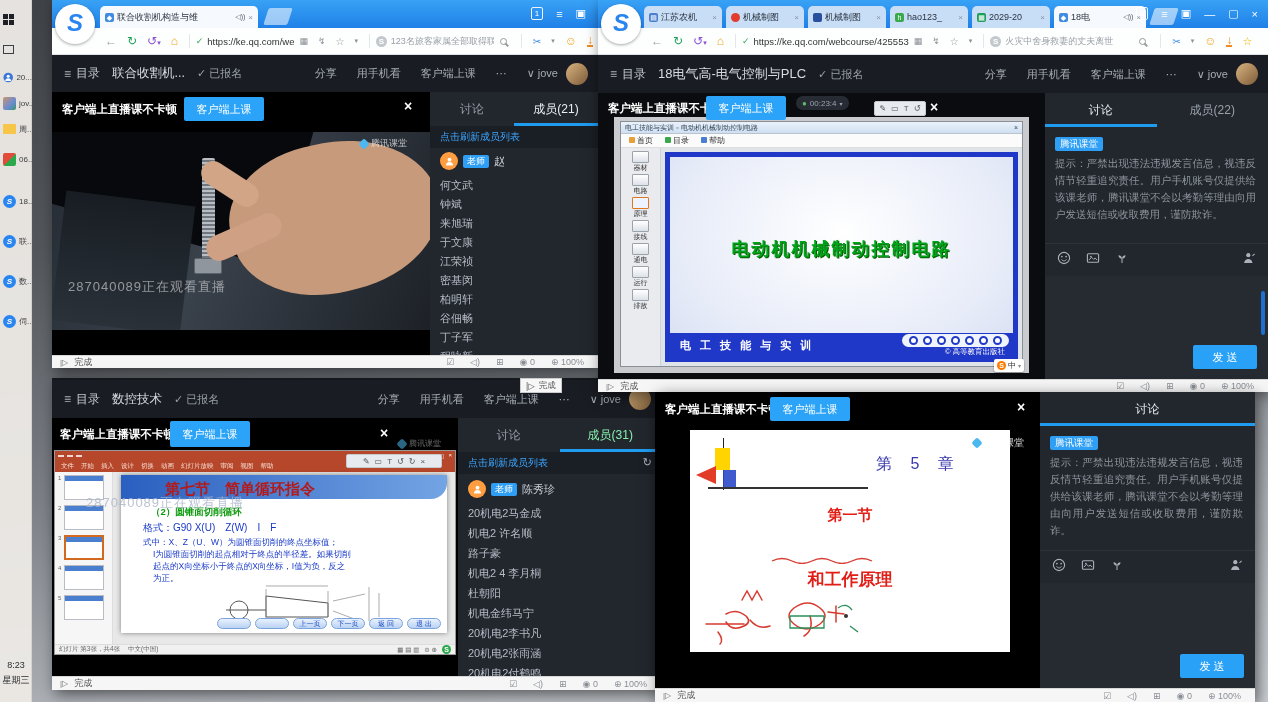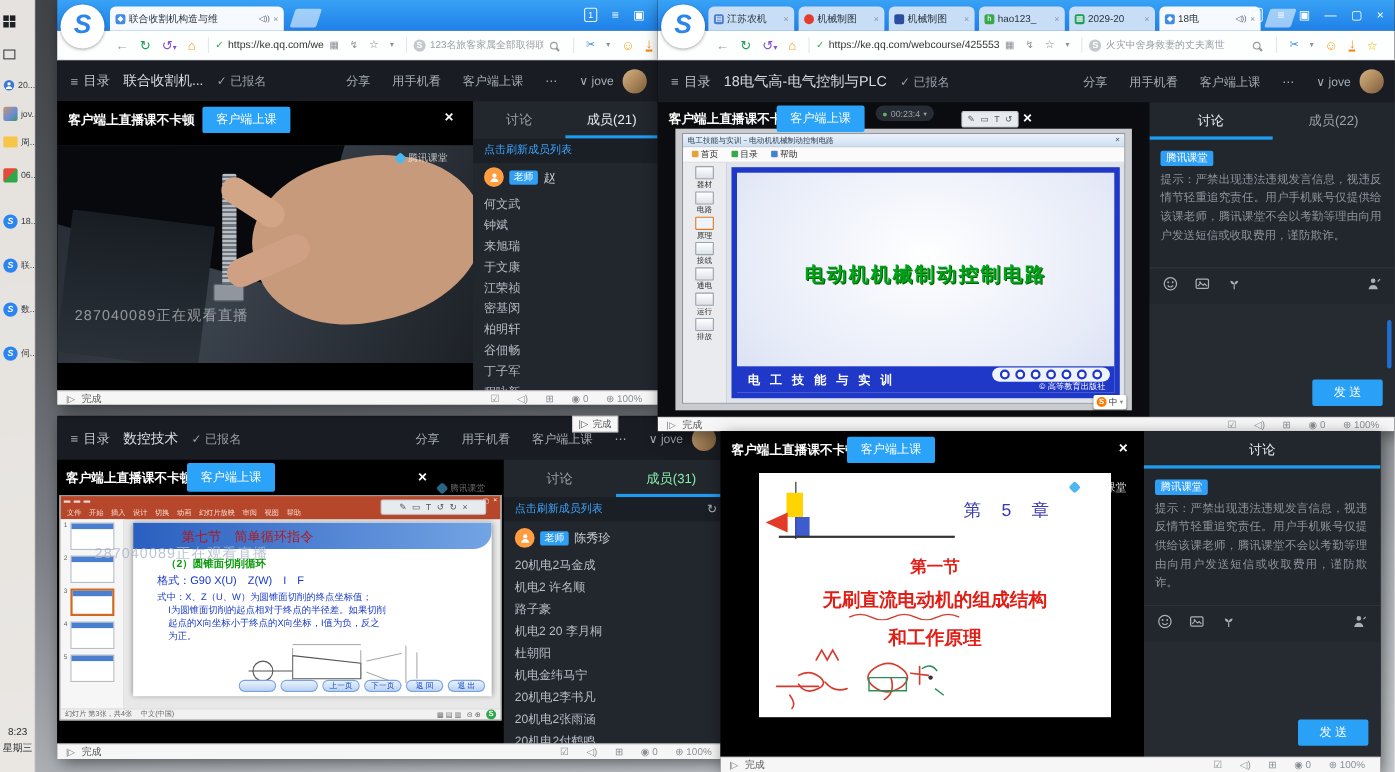--- a/index.html
+++ b/index.html
@@ -109,21 +109,21 @@
 .pptctl{margin-left:auto;color:#fff;font-size:6px;display:flex;gap:4px}
 .pptr{height:12px;background:#b7472a;display:flex;gap:7px;align-items:center;padding-left:6px;overflow:hidden}
 .pptr span{font-size:6.5px;color:#f5dcd4;white-space:nowrap}
 .thumbs{position:absolute;left:0;top:21px;width:58px;bottom:10px;background:#f6f6f6;border-right:1px solid #ddd;padding:3px 0 0 3px;overflow:hidden}
 .thumb{display:flex;gap:3px;margin-bottom:5px;font-size:6px;color:#666}
 .thbox{width:40px;height:25px;background:#fff;border:1px solid #b9bcc2;position:relative;flex:none}
 .thbox i{position:absolute;left:0;right:0;top:0;height:5px;background:#4a7fd0}
 .thbox.sel{border:2px solid #d2691e}
 .slide3{position:absolute;left:66px;top:24px;width:326px;height:158px;background:#fff;box-shadow:0 0 5px rgba(0,0,0,.45);overflow:hidden}
 .s3band{position:absolute;top:0;left:0;right:0;height:24px;background:linear-gradient(90deg,#2a5fc0,#73a4e4);border-radius:0 0 16px 0}
-.s3title{position:absolute;top:5px;left:44px;font-size:12px;font-weight:normal;color:#b31a1a;white-space:nowrap}
+.s3title{position:absolute;top:5px;left:44px;font-size:15px;font-weight:bold;color:#b31a1a;white-space:nowrap}
 .s3g{position:absolute;top:31px;left:30px;font-size:9.5px;font-weight:bold;color:#0b9a0b;white-space:nowrap}
 .s3f{position:absolute;top:46px;left:22px;font-size:10px;font-weight:normal;color:#1839c8;white-space:nowrap}
 .s3b{position:absolute;top:61px;left:22px;font-size:8.5px;color:#1839c8;line-height:12px;white-space:nowrap}
 .s3nav{position:absolute;bottom:4px;right:6px;display:flex;gap:4px}
 .s3nav span{width:34px;height:11px;background:linear-gradient(#eaf2ff,#b9d2f2);border:1px solid #7aa3dd;border-radius:6px;font-size:7px;color:#1746c0;text-align:center;line-height:10px}
 .ppts{position:absolute;left:0;right:0;bottom:0;height:10px;background:#f1f1f1;border-top:1px solid #ddd;font-size:6.5px;color:#666;display:flex;align-items:center;gap:8px;padding:0 4px}
 .penbar{position:absolute;background:#e7eaee;border:1px solid #c6cacf;border-radius:2px;display:flex;gap:5px;align-items:center;justify-content:center;font-size:8px;color:#555;z-index:8}
 .chip{position:absolute;background:rgba(42,47,54,.92);border-radius:7px;display:flex;align-items:center;gap:3px;padding:0 6px;height:14px;font-size:8px;color:#9aa4af}
 .fstat{position:absolute;background:#f7f7f7;border:1px solid #ccc;font-size:8.5px;color:#555;display:flex;align-items:center;gap:4px;padding:0 5px;z-index:9}
 
@@ -403,21 +403,21 @@
               <circle cx="12" cy="8" r="4.2" fill="#fff"></circle>
               <path d="M4 20.5c.6-5 3.8-7.5 8-7.5s7.4 2.5 8 7.5z" fill="#fff"></path>
             </svg>
           </span>
         <span class="tbadge">老师</span>
         <span class="tname">陈秀珍</span>
       </div>
       <div class="mrow" style="top:88px">20机电2马金成</div>
       <div class="mrow" style="top:108px">机电2 许名顺</div>
       <div class="mrow" style="top:128px">路子豪</div>
-      <div class="mrow" style="top:148px">机电2 20 李月桐</div>
+      <div class="mrow" style="top:148px">机电2 4 李月桐</div>
       <div class="mrow" style="top:168px">杜朝阳</div>
       <div class="mrow" style="top:188px">机电金纬马宁</div>
       <div class="mrow" style="top:208px">20机电2李书凡</div>
       <div class="mrow" style="top:228px">20机电2张雨涵</div>
       <div class="mrow" style="top:248px">20机电2付鹤鸣</div>
 
     </div>
     <div class="statusb" style="left:0;top:298px;width:609px;height:14px">
       <span class="strun">|▷</span>
       <span class="stdone">完成</span>
@@ -650,21 +650,20 @@
     <div class="vid" style="left:0;top:0;width:385px;height:296px">
 
       <div class="slide4" style="left:35px;top:38px;width:320px;height:222px">
         <div class="abs" style="left:33px;top:8px;width:1px;height:52px;background:#222"></div>
         <div class="abs" style="left:25px;top:18px;width:15px;height:22px;background:#ffd400"></div>
         <div class="abs" style="left:33px;top:40px;width:13px;height:18px;background:#2b49c8;opacity:.9"></div>
         <div class="abs" style="left:6px;top:36px;width:0;height:0;border-top:9px solid transparent;border-bottom:9px solid transparent;border-right:20px solid #e23b28"></div>
         <div class="abs" style="left:18px;top:57px;width:160px;height:1.5px;background:#333"></div>
         <div class="s4chap" style="left:186px;top:24px">第 5 章</div>
         <div class="s4sec" style="top:76px">第一节</div>
-        <div class="s4l" style="top:104px">无刷直流电动机的组成结构</div>
         <div class="s4l" style="top:138px">和工作原理</div>
         <svg class="abs" style="left:80px;top:126px" width="120" height="8" viewBox="0 0 120 8">
           <path d="M2 5 q10 -5 20 0 t20 0 t20 0 t20 0 t20 0" stroke="#d63b2f" fill="none" stroke-width="1.3"></path>
         </svg>
         <svg class="abs" style="left:8px;top:156px" width="200" height="62" viewBox="0 0 200 62">
           <g fill="none" stroke="#d63b2f" stroke-width="1.5" stroke-linecap="round">
             <path d="M44 14 l5 -9 5 9 5 -9 5 9"></path>
             <path d="M8 38 h38"></path>
             <path d="M28 28 q10 -6 20 2 q6 6 -2 10 q-12 6 -18 -4"></path>
             <path d="M52 34 q8 10 20 6"></path>

